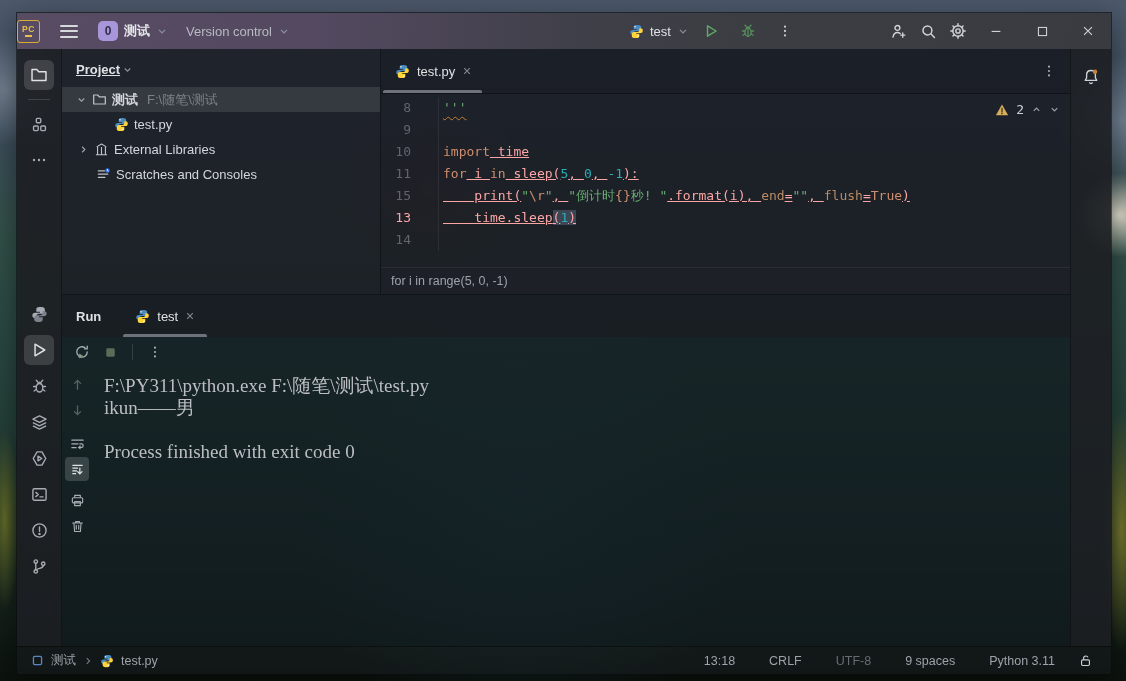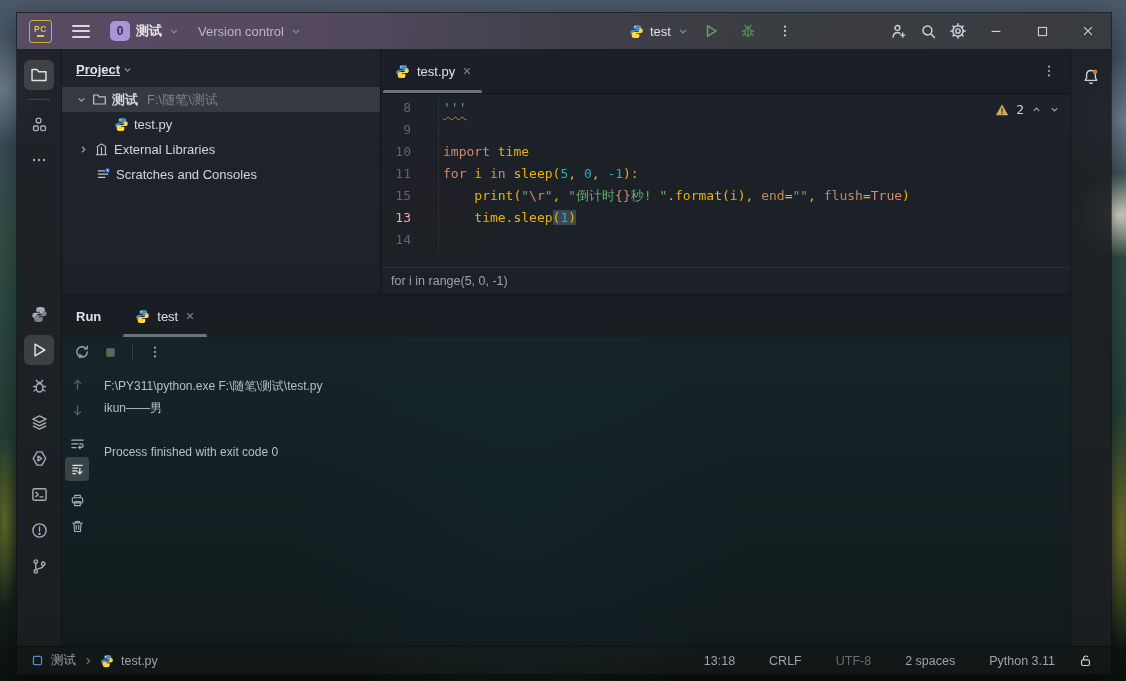--- a/index.html
+++ b/index.html
@@ -20,21 +20,21 @@
       linear-gradient(180deg,#4d5a6c 0%,#465566 10%,#3d4e5c 20%,#34524a 34%,#2c4a44 48%,#25413a 62%,#1d3129 76%,#16231c 88%,#0c120d 100%);}
 
   
   .window{position:absolute;left:16px;top:12px;width:1096px;height:663px;
     border:1px solid rgba(8,10,12,.65);box-sizing:border-box;
     box-shadow:0 8px 30px rgba(0,0,0,.45);display:flex;flex-direction:column;}
 
   
   .titlebar{height:36px;flex:0 0 36px;display:flex;align-items:center;position:relative;
     background:linear-gradient(90deg,rgba(88,75,98,.94) 0%,rgba(84,72,95,.94) 28%,rgba(62,62,70,.95) 52%,rgba(58,60,64,.96) 70%,rgba(56,58,62,.96) 100%);}
-  .pc-logo{width:21px;height:21px;margin-left:12px;border:1.5px solid #d6ae37;border-radius:3px;
+  .pc-logo{width:21px;height:21px;margin-left:0;border:1.5px solid #d6ae37;border-radius:3px;
     display:flex;align-items:center;justify-content:center;flex-direction:column;cursor:pointer;}
   .pc-logo span{color:#e6c04a;font-size:8.5px;font-weight:bold;letter-spacing:.5px;line-height:9px;}
   .pc-logo i{display:block;width:7px;height:2px;background:#e6c04a;margin-top:1px;}
   .burger{margin-left:18px;width:18px;display:flex;flex-direction:column;gap:3.5px;cursor:pointer;padding:4px 2px;}
   .burger span{height:2px;background:#d6d8dc;border-radius:1px;}
   .tb-group{display:flex;align-items:center;gap:6px;margin-left:18px;cursor:pointer;}
   .badge{width:20px;height:20px;border-radius:5px;background:#a796da;color:#332d4e;
     font-size:12px;font-weight:bold;display:flex;align-items:center;justify-content:center;}
   .tb-text{color:#e3e5e9;font-weight:600;}
   .tb-text2{color:#b7bbc2;}
@@ -72,21 +72,21 @@
   .tabbar{height:44px;flex:0 0 44px;display:flex;align-items:center;position:relative;
     border-bottom:1px solid rgba(0,0,0,.35);background:rgba(26,29,36,.55);}
   .tab{position:relative;height:44px;display:flex;align-items:center;gap:7px;padding:0 12px 0 14px;cursor:pointer;color:#dfe1e5;}
   .tab .underline{position:absolute;left:2px;right:2px;bottom:0;height:3px;background:#6e737b;border-radius:2px 2px 0 0;}
   .tab-more{margin-left:auto;margin-right:10px;cursor:pointer;padding:4px;}
   .code-wrap{flex:1;position:relative;padding-top:3px;font-family:"DejaVu Sans Mono","Liberation Mono",monospace;font-size:13px;}
   .eline{display:flex;line-height:22px;height:22px;}
   .eline .ln{flex:0 0 30px;text-align:right;color:#5f646d;padding-right:27px;}
   .eline.cur .ln{color:#fca5a5;}
   .eline .ct{border-left:1px solid rgba(255,255,255,.07);padding-left:4px;white-space:pre;flex:1;}
-  .pl{color:#eab308;} .kw{color:#cf8e6d;} .str{color:#6aab73;} .num{color:#2aacb8;}
+  .pl{color:#fca5a5;text-decoration:underline;} .kw{color:#cf8e6d;} .str{color:#6aab73;} .num{color:#2aacb8;}
   .esc{color:#cf8e6d;} .prm{color:#b98a63;}
   .warnline{text-decoration:underline wavy #c07f3a;text-underline-offset:4px;text-decoration-thickness:1px;}
   .brace{background:rgba(96,108,130,.5);}
   .inspections{position:absolute;top:8px;right:10px;display:flex;align-items:center;gap:7px;cursor:pointer;color:#ced0d6;}
   .ctxbar{height:26px;flex:0 0 26px;border-top:1px solid rgba(255,255,255,.06);
     background:rgba(30,33,40,.8);display:flex;align-items:center;padding-left:10px;
     color:#9da2ab;font-size:12.5px;cursor:pointer;}
 
   
   .run-panel{flex:1;display:flex;flex-direction:column;border-top:1px solid rgba(0,0,0,.4);min-height:0;
@@ -95,22 +95,22 @@
   .run-title{font-weight:700;color:#dfe1e5;margin-left:14px;margin-right:22px;cursor:pointer;}
   .run-tab{position:relative;height:42px;display:flex;align-items:center;gap:7px;padding:0 12px;cursor:pointer;color:#dfe1e5;}
   .run-tab .underline{position:absolute;left:0;right:0;bottom:0;height:3px;background:#6e737b;border-radius:2px 2px 0 0;}
   .run-toolbar{height:30px;flex:0 0 30px;display:flex;align-items:center;gap:4px;padding-left:8px;}
   .rt-btn{width:24px;height:24px;border-radius:4px;display:flex;align-items:center;justify-content:center;cursor:pointer;}
   .rt-sep{width:1px;height:16px;background:rgba(255,255,255,.12);margin:0 6px;}
   .run-body{flex:1;display:flex;min-height:0;}
   .console-gutter{width:30px;flex:0 0 30px;display:flex;flex-direction:column;align-items:center;padding-top:4px;}
   .cg-btn{width:24px;height:24px;margin:1px 0;border-radius:4px;display:flex;align-items:center;justify-content:center;cursor:pointer;}
   .cg-btn.active{background:rgba(255,255,255,.16);}
-  .console-out{flex:1;padding:8px 0 0 12px;font-family:Liberation Sans, sans-serif;
-    font-size:12px;line-height:22px;color:#bcbec4;cursor:text;}
+  .console-out{flex:1;padding:8px 0 0 12px;font-family:Liberation Serif, serif;
+    font-size:19px;line-height:22px;color:#bcbec4;cursor:text;}
 
   
   .statusbar{height:27px;flex:0 0 27px;display:flex;align-items:center;
     background:rgba(21,26,30,.55);border-top:1px solid rgba(0,0,0,.4);font-size:12.5px;color:#9da2ab;}
   .sb-left{display:flex;align-items:center;gap:7px;margin-left:14px;cursor:pointer;}
   .sb-right{margin-left:auto;display:flex;align-items:center;gap:23px;margin-right:18px;}
   .sb-item{cursor:pointer;white-space:nowrap;}
   .sb-item.dim{color:#686c72;}
   svg{display:block;}
 </style>
@@ -539,21 +539,21 @@
             <circle fill="#fff" cx="6.4" cy="3" r=".8"></circle>
             <circle fill="#fff" cx="9.6" cy="13" r=".8"></circle>
           </svg>
         <span>test.py</span>
       </div>
       <div class="sb-right">
         <span id="status-items" style="display:flex;gap:34px;align-items:center">
             <span class="sb-item">13:18</span>
             <span class="sb-item">CRLF</span>
             <span class="sb-item dim">UTF-8</span>
-            <span class="sb-item">2 spaces</span>
+            <span class="sb-item">9 spaces</span>
             <span class="sb-item">Python 3.11</span>
           </span>
         <svg width="15" height="15" viewBox="0 0 16 16" fill="none" stroke="#cfd2d8" stroke-width="1.2" stroke-linejoin="round">
             <rect x="3.8" y="7.3" width="8.4" height="6" rx="1.3"></rect>
             <path d="M6 7.3V5.6c0-1.4 1-2.4 2.4-2.4 1.1 0 1.9.6 2.2 1.5"></path>
           </svg>
       </div>
     </div>
   </div>
 </div>

